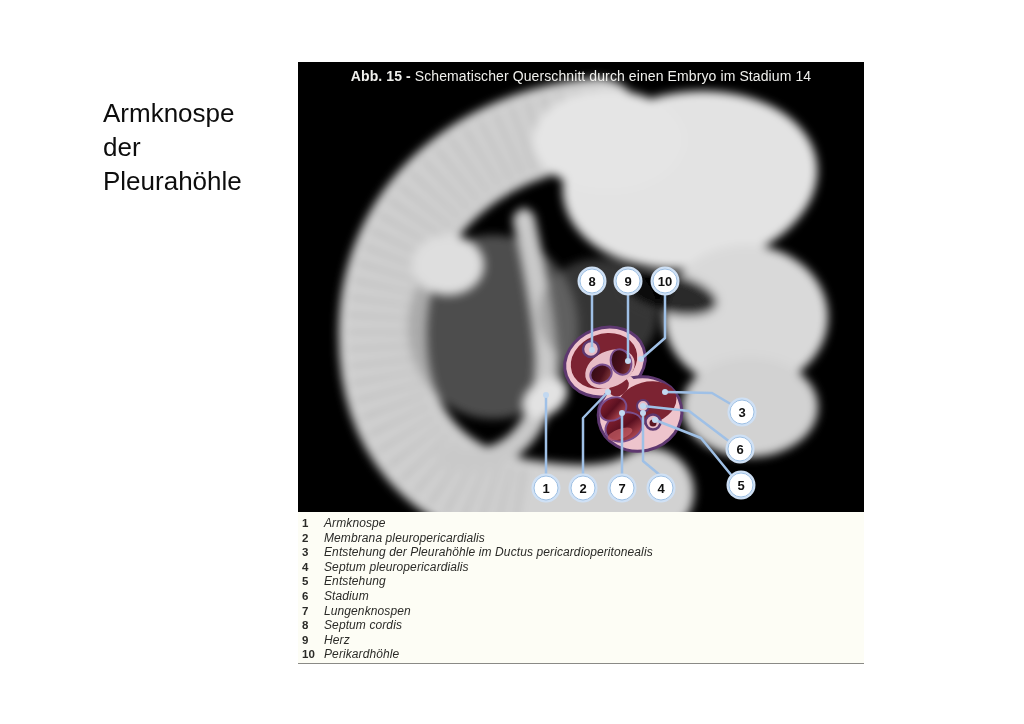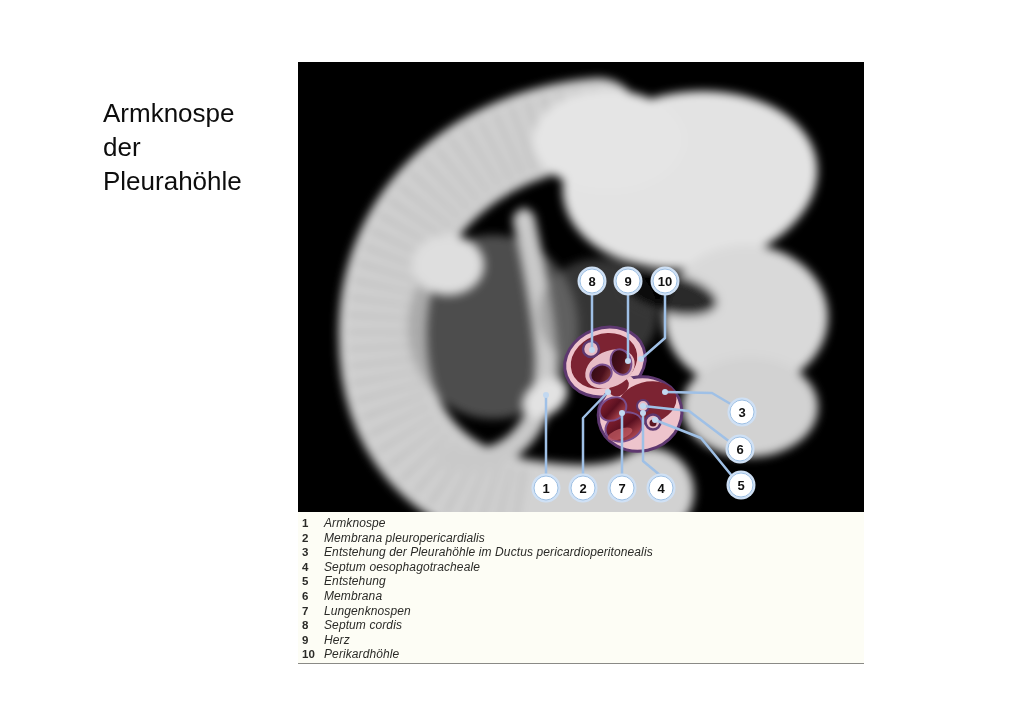--- a/index.html
+++ b/index.html
@@ -42,20 +42,21 @@
 </style>
 </head>
 <body>
 
 <div class="slide">
 
   <div class="slide-title">Armknospe der Pleurahöhle</div>
 
   <div class="figure">
     <div class="figure-image">
+      <div class="figure-caption"><b>Abb. 15 -</b><span> Schematischer Querschnitt durch einen Embryo im Stadium 14</span></div>
 
       <svg class="figure-svg" width="566" height="450" viewBox="0 0 566 450">
         <defs>
           <filter id="soft" x="-20%" y="-20%" width="140%" height="140%">
             <feGaussianBlur stdDeviation="5"></feGaussianBlur>
           </filter>
           <linearGradient id="gradHeart" x1="0" y1="0" x2="1" y2="1">
             <stop offset="0" stop-color="#2e0a12"></stop>
             <stop offset="0.55" stop-color="#4a101c"></stop>
             <stop offset="1" stop-color="#9c4a48"></stop>
@@ -190,31 +191,31 @@
     <span class="legend-label">Membrana pleuropericardialis</span>
   </div>
 
   <div class="legend-row">
     <span class="legend-num">3</span>
     <span class="legend-label">Entstehung der Pleurahöhle im Ductus pericardioperitonealis</span>
   </div>
 
   <div class="legend-row">
     <span class="legend-num">4</span>
-    <span class="legend-label">Septum oesophagotracheale</span>
+    <span class="legend-label">Septum pleuropericardialis</span>
   </div>
 
   <div class="legend-row">
     <span class="legend-num">5</span>
     <span class="legend-label">Entstehung</span>
   </div>
 
   <div class="legend-row">
     <span class="legend-num">6</span>
-    <span class="legend-label">Membrana</span>
+    <span class="legend-label">Stadium</span>
   </div>
 
   <div class="legend-row">
     <span class="legend-num">7</span>
     <span class="legend-label">Lungenknospen</span>
   </div>
 
   <div class="legend-row">
     <span class="legend-num">8</span>
     <span class="legend-label">Septum cordis</span>

